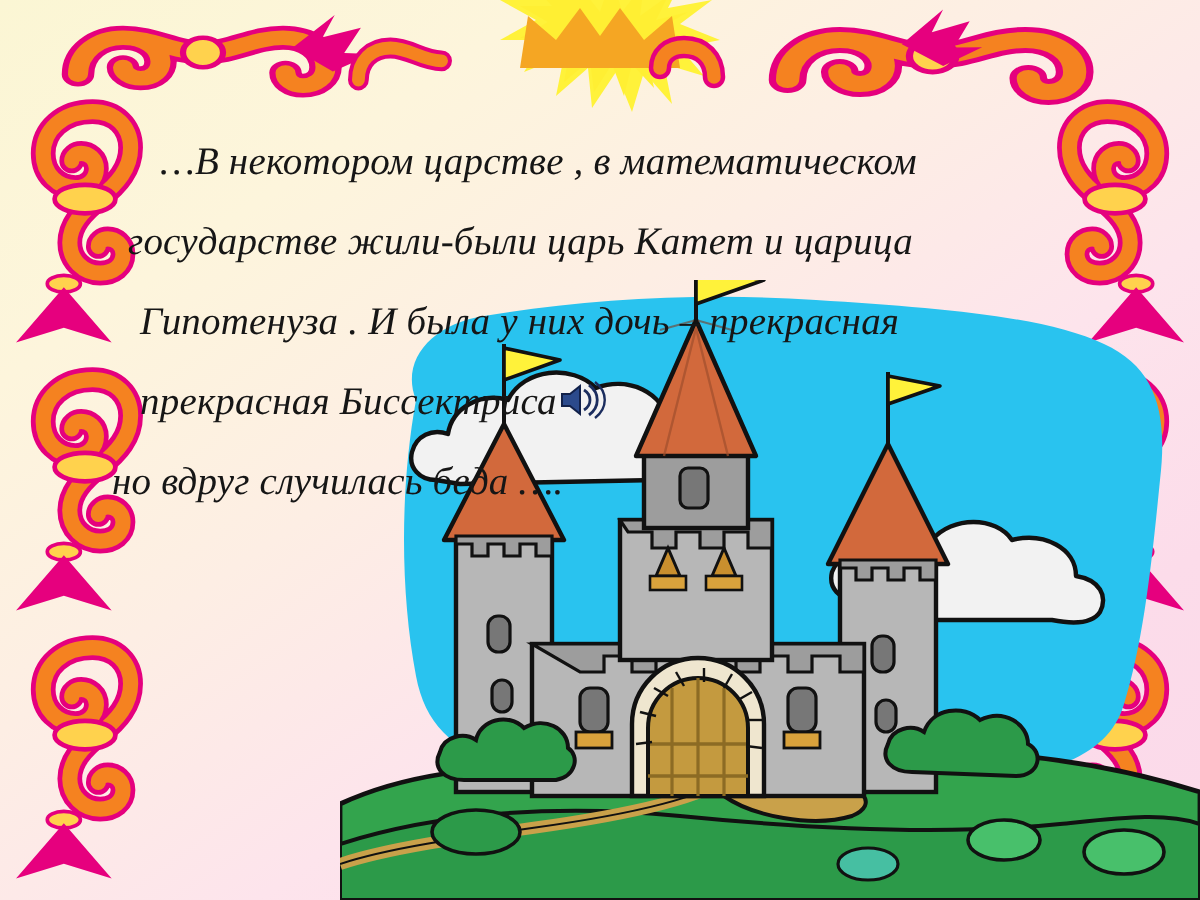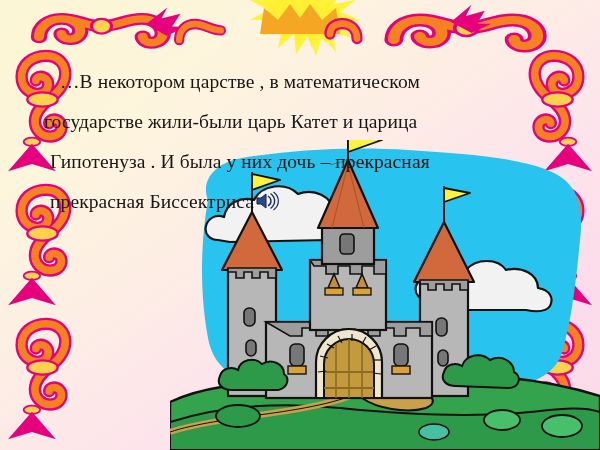--- a/index.html
+++ b/index.html
@@ -29,24 +29,25 @@
     left: 0;
     top: 0;
     width: 600px;
     height: 450px;
     pointer-events: none;
   }
 
   
   #text-block {
     position: absolute;
-    left: 36px;
+    left: 56px;
     top: 62px;
     width: 500px;
     z-index: 40;
+    font-style: italic;
   }
   .line {
     color: #161616;
     font-size: 19.5px;
     line-height: 40px;
     white-space: nowrap;
     letter-spacing: .1px;
   }
   .line-1 { padding-left: 24px; }
   .line-2 { padding-left: 8px; }
@@ -329,15 +330,16 @@
   <div id="text-block">
     <div class="line line-1">…В некотором  царстве , в математическом</div>
     <div class="line line-2">государстве  жили-были царь Катет и царица</div>
     <div class="line line-3">Гипотенуза  . И была у них дочь – прекрасная</div>
     <div class="line line-4"><span>прекрасная Биссектриса</span><span class="speaker-wrap"><svg viewBox="0 0 24 20" width="24" height="20">
             <path d="M2 7 h4 L11 3 v14 L6 13 H2 Z" fill="#2b4a8c" stroke="#12214a" stroke-width="1"></path>
             <path d="M13 5 C17 7.5 17 12.5 13 15" fill="none" stroke="#1b2d5e" stroke-width="1.4"></path>
             <path d="M15.5 2.5 C21 6.5 21 13.5 15.5 17.5" fill="none" stroke="#1b2d5e" stroke-width="1.4"></path>
             <path d="M18.5 1 C25 6 25 14 18.5 19" fill="none" stroke="#1b2d5e" stroke-width="1.2"></path>
           </svg></span></div>
+    <div class="line line-6">но вдруг случилась беда ….</div>
   </div>
 
 </div>
 
 </body></html>

